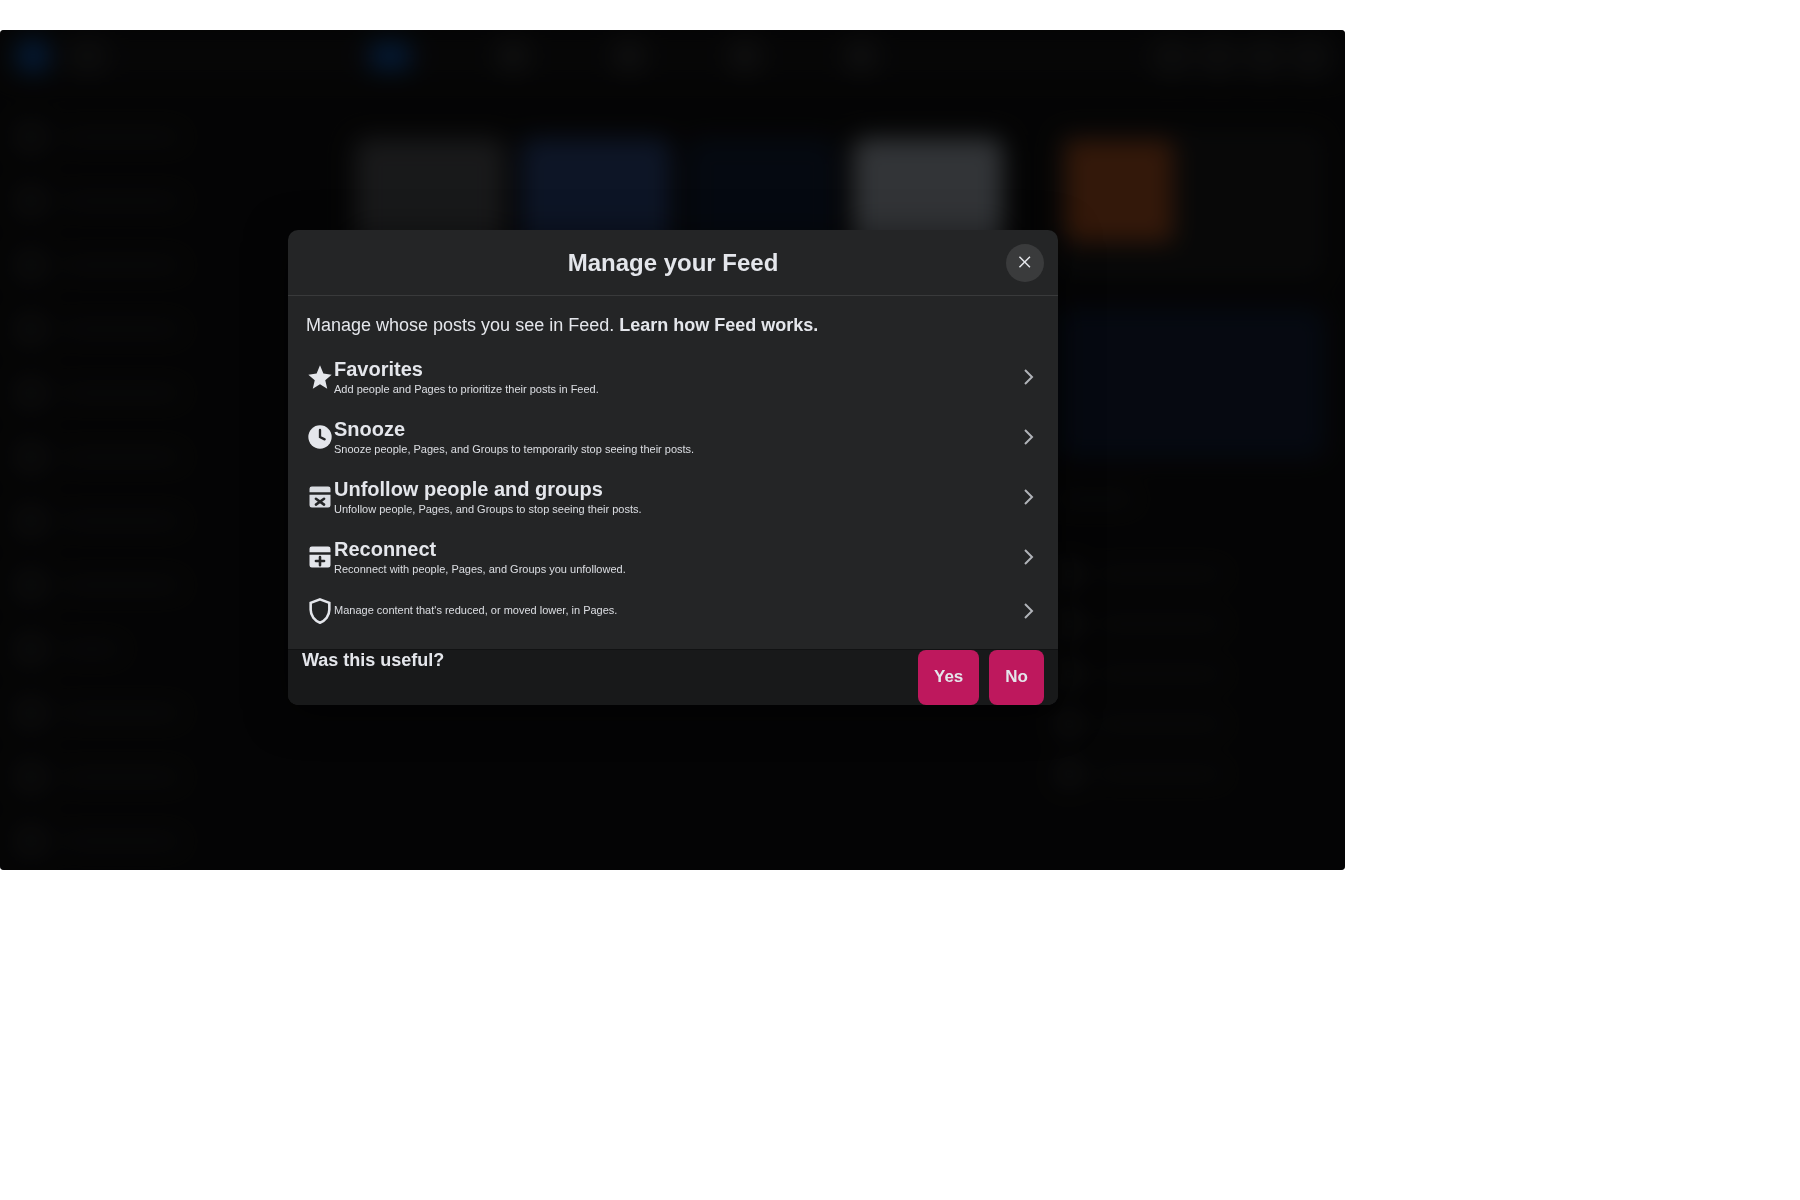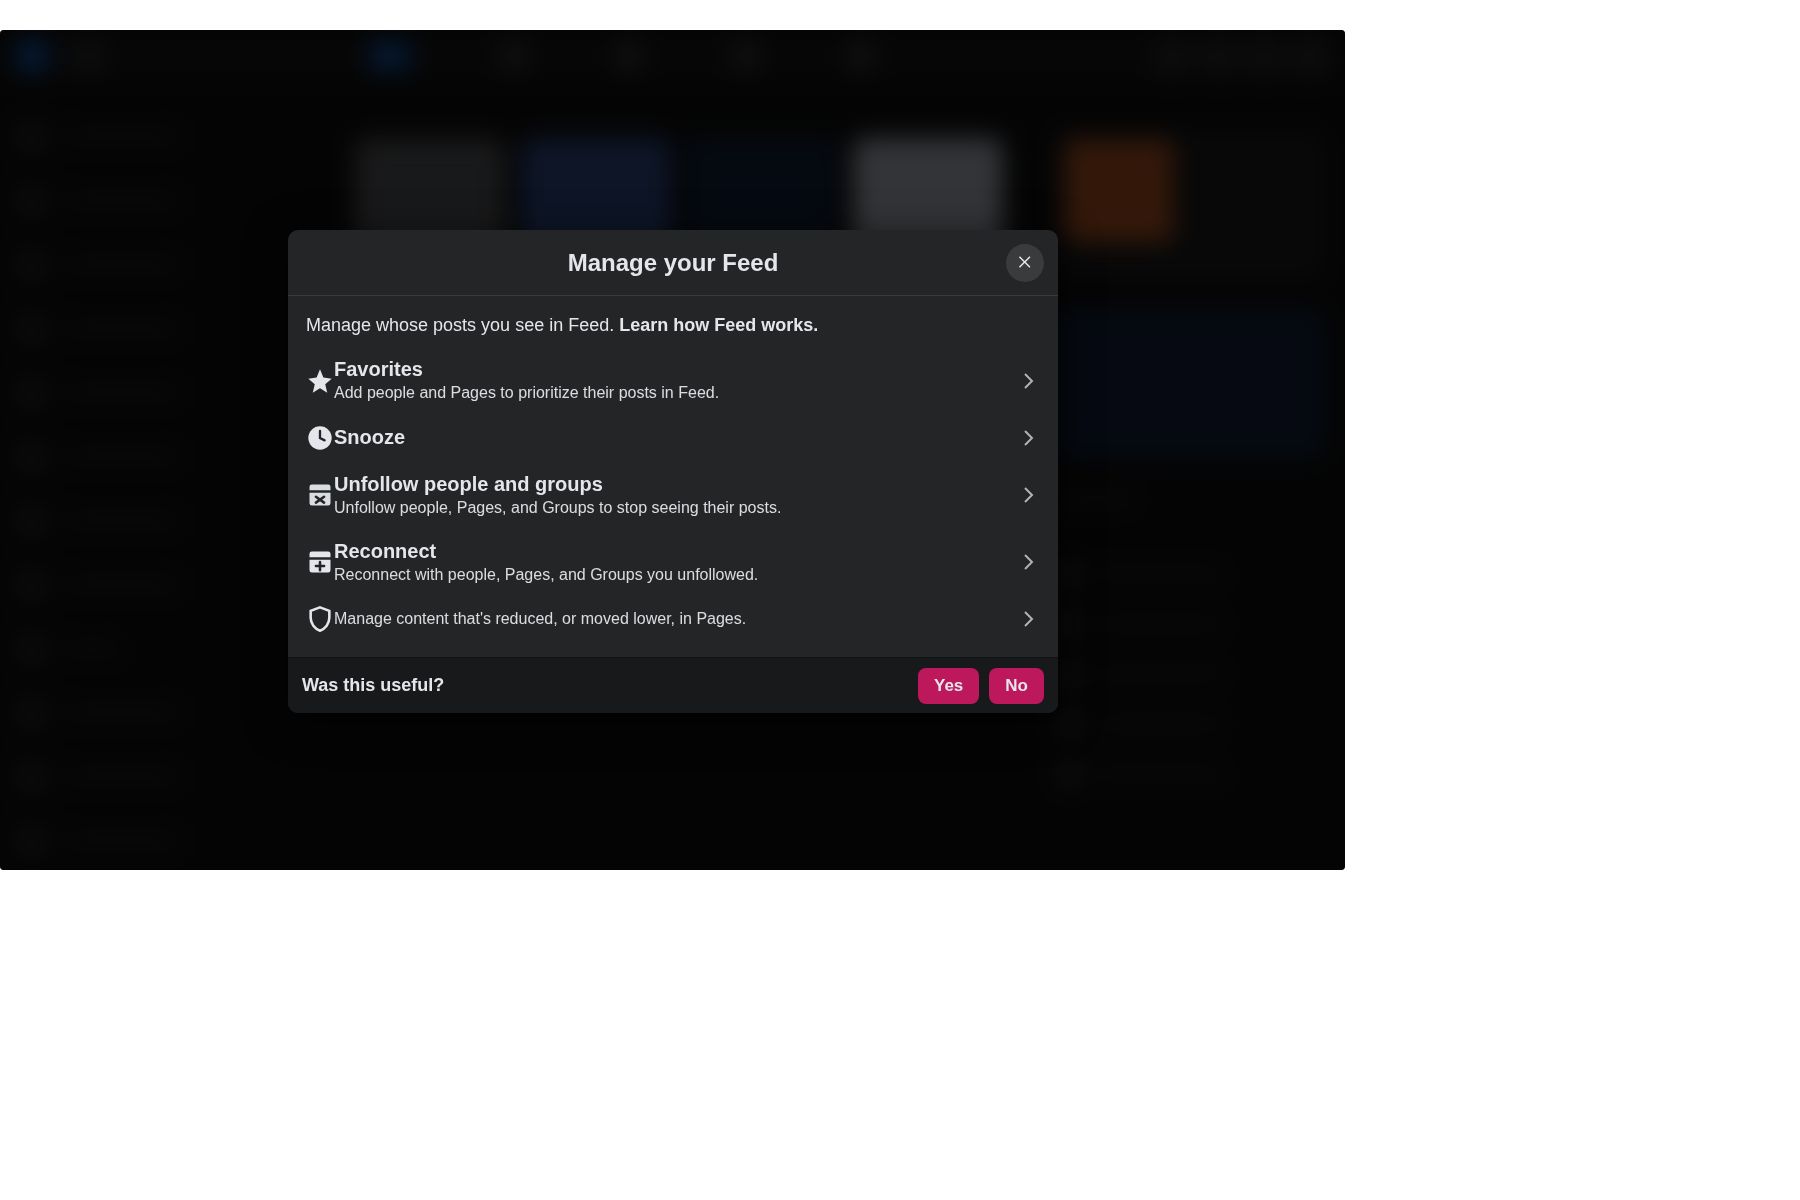--- a/index.html
+++ b/index.html
@@ -90,29 +90,29 @@
     cursor:pointer; border-radius:8px;
   }
   .opt-icon {
     width:28px; height:28px; flex:0 0 28px;
     display:flex; align-items:center; justify-content:center;
     color:#e4e6eb; fill:#e4e6eb;
   }
   .opt-icon svg { width:28px; height:28px; fill:#e4e6eb;}
   .opt-text { flex:1; }
   .opt-title { font-size:20px; font-weight:600; color:#e4e6eb; line-height:1.25;}
-  .opt-desc { font-size:16px; color:#e4e6eb; opacity:.95; line-height:1.35;}
+  .opt-desc { font-size:11px; color:#e4e6eb; opacity:.95; line-height:1.35;}
   .chevron { width:24px; height:24px; flex:0 0 24px; color:#b0b3b8;}
   .chevron svg{width:24px;height:24px;stroke:#b0b3b8;fill:none;stroke-width:2;}
 
   .modal-footer {
     background:#18191a;
     border-top:1px solid #111213;
     height:56px;
-    display:flex; align-items:center; padding:0 14px;
+    display:flex; padding:0 14px;
     border-radius:0 0 10px 10px;
   }
   .footer-q { font-size:18px; font-weight:700; color:#e4e6eb; flex:1;}
   .fbtn {
     background:#be185d; color:#e4e6eb; border:none; border-radius:8px;
     font-size:17px; font-weight:600; padding:8px 16px; margin-left:10px; cursor:pointer;
   }
 </style>
 </head>
 <body>
@@ -270,20 +270,21 @@
 
         <div class="option">
           <div class="opt-icon">
             <svg viewBox="0 0 24 24">
                 <circle cx="12" cy="12" r="10"></circle>
                 <path d="M12 6v6l4 2" fill="none" stroke="#242526" stroke-width="2" stroke-linecap="round"></path>
               </svg>
           </div>
           <div class="opt-text">
             <div class="opt-title">Snooze</div>
+            <div class="opt-desc">Snooze people, Pages, and Groups to temporarily stop seeing their posts.</div>
           </div>
           <div class="chevron">
             <svg viewBox="0 0 24 24">
                 <polyline points="9 5 16 12 9 19"></polyline>
               </svg>
           </div>
         </div>
 
         <div class="option">
           <div class="opt-icon">

